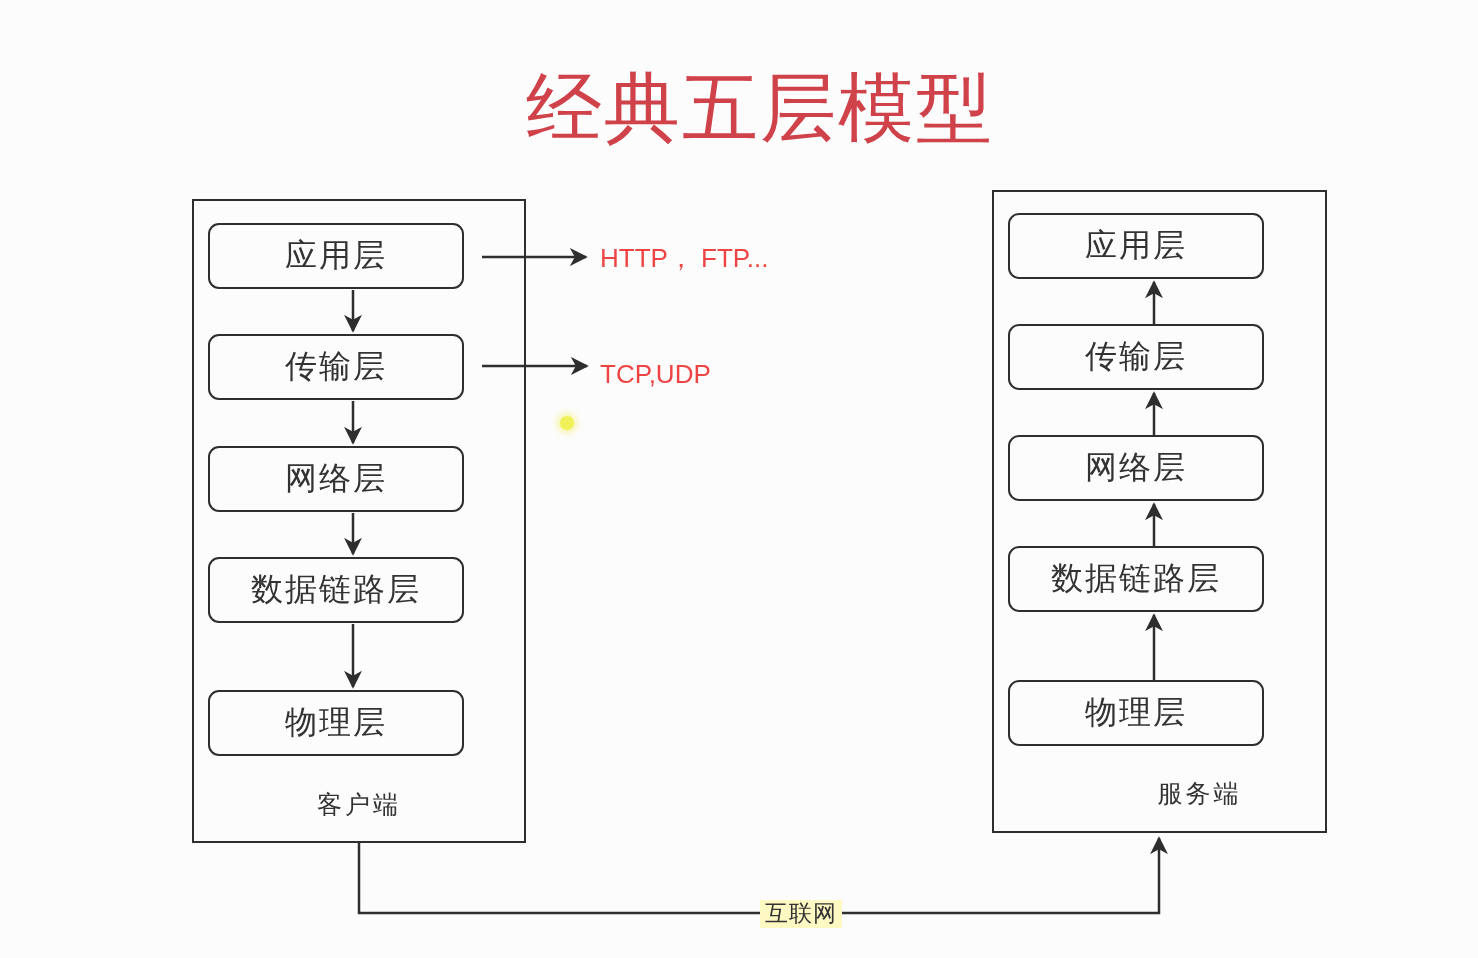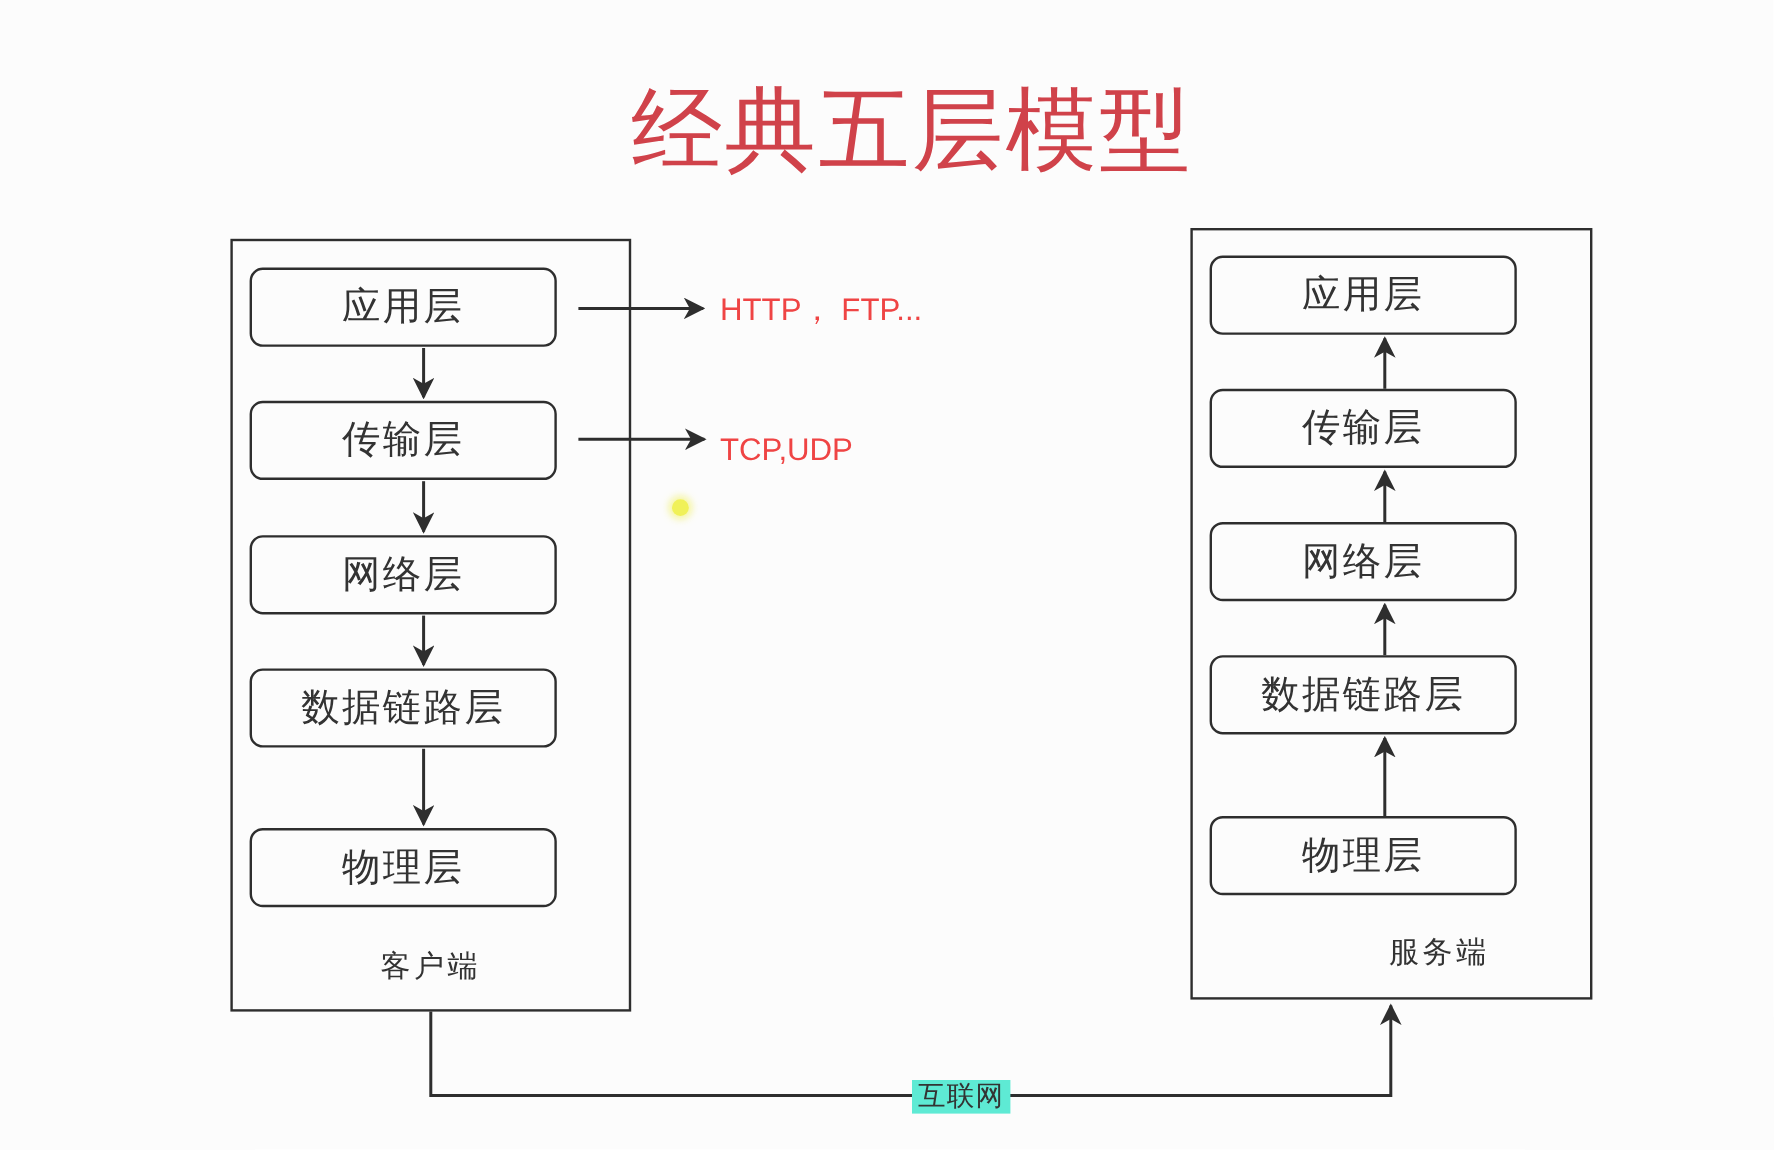--- a/index.html
+++ b/index.html
@@ -82,21 +82,21 @@
     white-space: nowrap;
     line-height: 1;
   }
   .proto-label.http { left: 600px; top: 245px; }
   .proto-label.tcp  { left: 600px; top: 342px; margin-top: 19px; }
   .internet-label {
     position: absolute;
     left: 801px;
     top: 900px;
     transform: translateX(-50%);
-    background: #5eead4;
+    background: #fef9c3;
     padding: 0 5px;
     font-size: 23px;
     color: #333333;
     letter-spacing: 1px;
     line-height: 1.2;
   }
   .pointer-dot {
     position: absolute;
     left: 560px;
     top: 416px;

